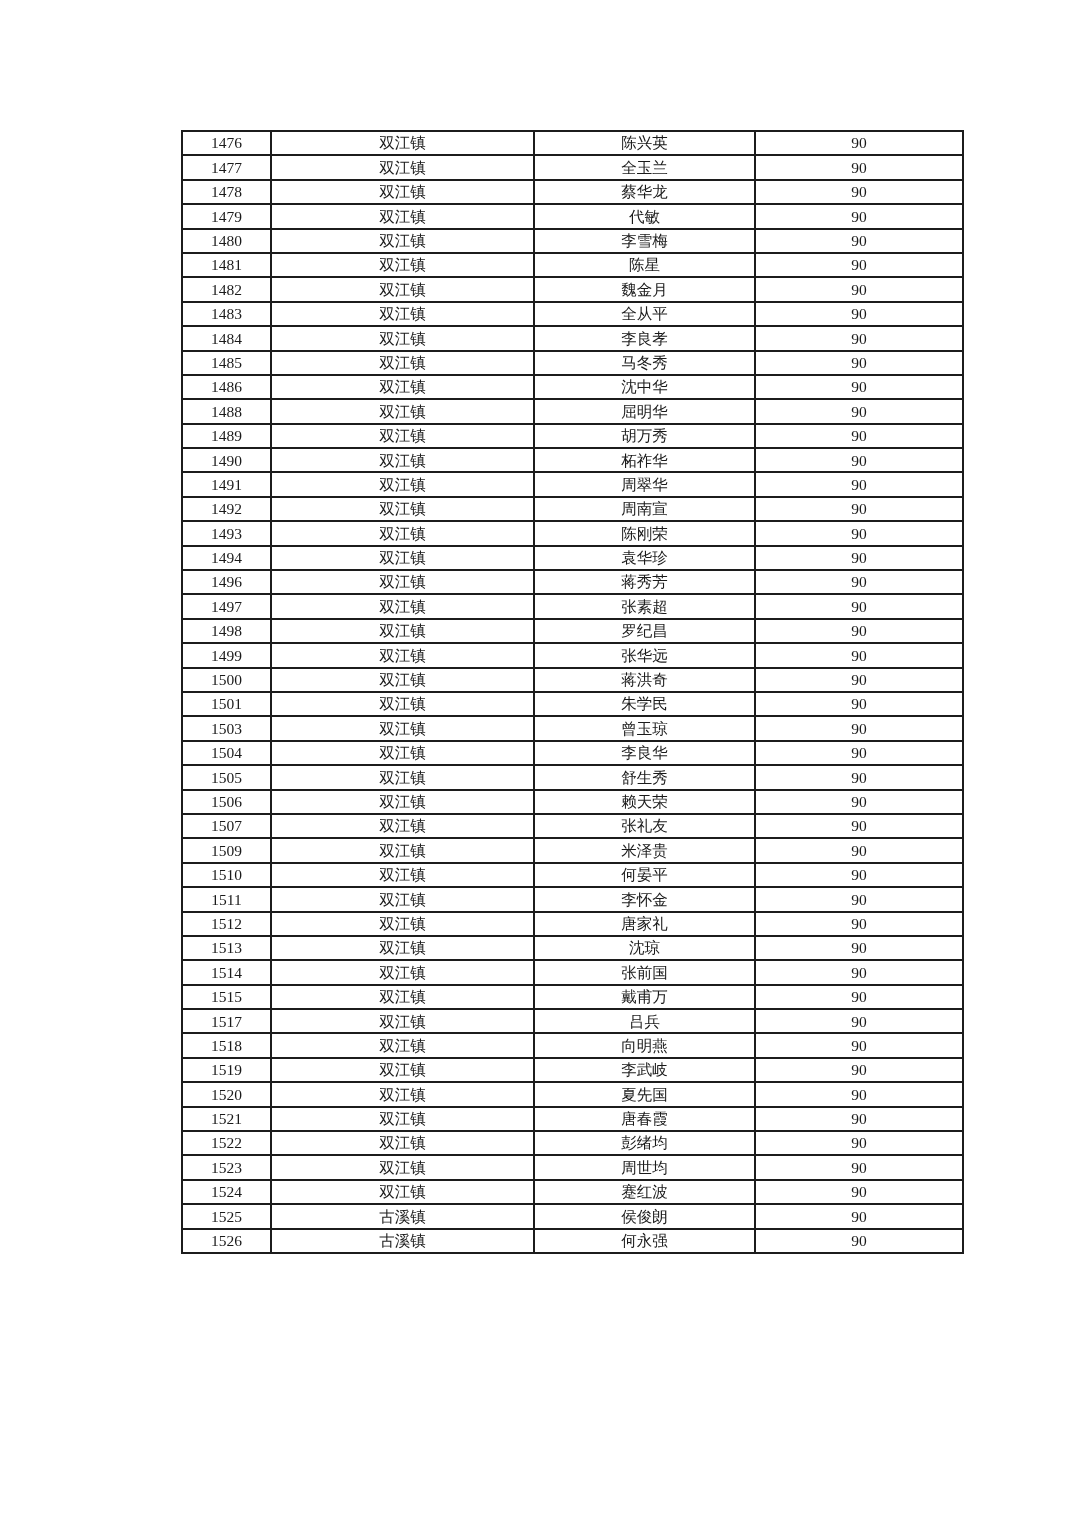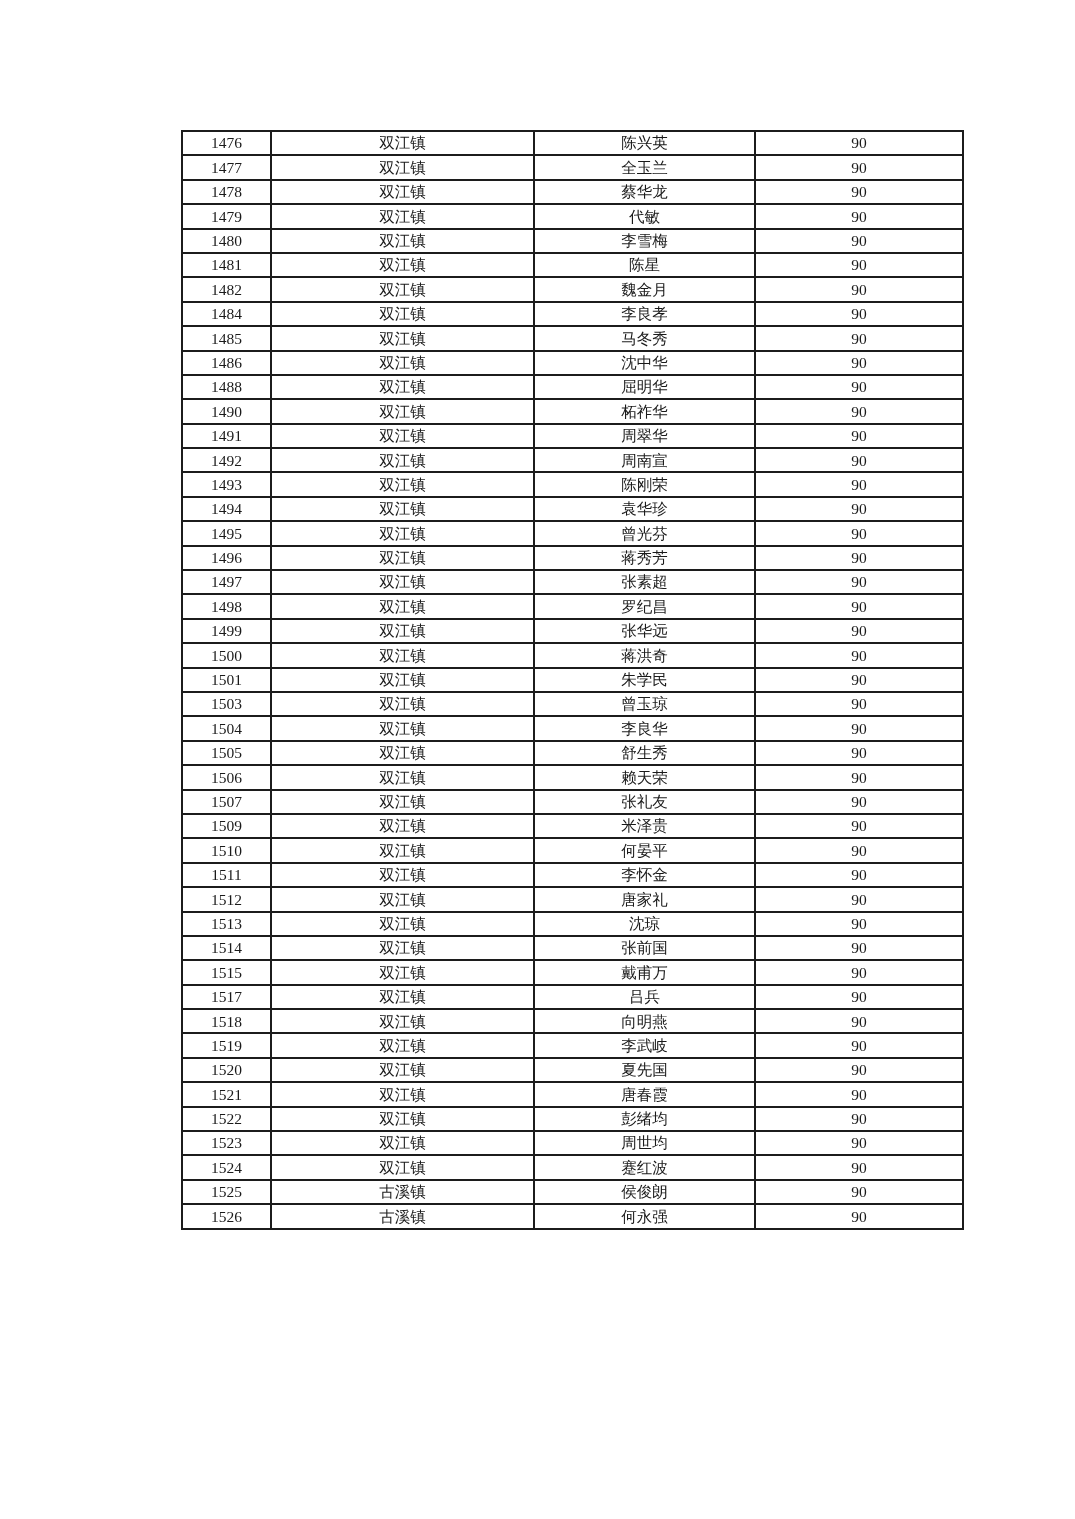--- a/index.html
+++ b/index.html
@@ -92,20 +92,26 @@
     <td class="c-name">陈星</td>
     <td class="c-score">90</td>
   </tr>
         <tr>
     <td class="c-serial">1482</td>
     <td class="c-town">双江镇</td>
     <td class="c-name">魏金月</td>
     <td class="c-score">90</td>
   </tr>
         <tr>
+    <td class="c-serial">1483</td>
+    <td class="c-town">双江镇</td>
+    <td class="c-name">全从平</td>
+    <td class="c-score">90</td>
+  </tr>
+        <tr>
     <td class="c-serial">1484</td>
     <td class="c-town">双江镇</td>
     <td class="c-name">李良孝</td>
     <td class="c-score">90</td>
   </tr>
         <tr>
     <td class="c-serial">1485</td>
     <td class="c-town">双江镇</td>
     <td class="c-name">马冬秀</td>
     <td class="c-score">90</td>
@@ -116,20 +122,26 @@
     <td class="c-name">沈中华</td>
     <td class="c-score">90</td>
   </tr>
         <tr>
     <td class="c-serial">1488</td>
     <td class="c-town">双江镇</td>
     <td class="c-name">屈明华</td>
     <td class="c-score">90</td>
   </tr>
         <tr>
+    <td class="c-serial">1489</td>
+    <td class="c-town">双江镇</td>
+    <td class="c-name">胡万秀</td>
+    <td class="c-score">90</td>
+  </tr>
+        <tr>
     <td class="c-serial">1490</td>
     <td class="c-town">双江镇</td>
     <td class="c-name">柘祚华</td>
     <td class="c-score">90</td>
   </tr>
         <tr>
     <td class="c-serial">1491</td>
     <td class="c-town">双江镇</td>
     <td class="c-name">周翠华</td>
     <td class="c-score">90</td>
@@ -143,26 +155,20 @@
         <tr>
     <td class="c-serial">1493</td>
     <td class="c-town">双江镇</td>
     <td class="c-name">陈刚荣</td>
     <td class="c-score">90</td>
   </tr>
         <tr>
     <td class="c-serial">1494</td>
     <td class="c-town">双江镇</td>
     <td class="c-name">袁华珍</td>
-    <td class="c-score">90</td>
-  </tr>
-        <tr>
-    <td class="c-serial">1495</td>
-    <td class="c-town">双江镇</td>
-    <td class="c-name">曾光芬</td>
     <td class="c-score">90</td>
   </tr>
         <tr>
     <td class="c-serial">1496</td>
     <td class="c-town">双江镇</td>
     <td class="c-name">蒋秀芳</td>
     <td class="c-score">90</td>
   </tr>
         <tr>
     <td class="c-serial">1497</td>

